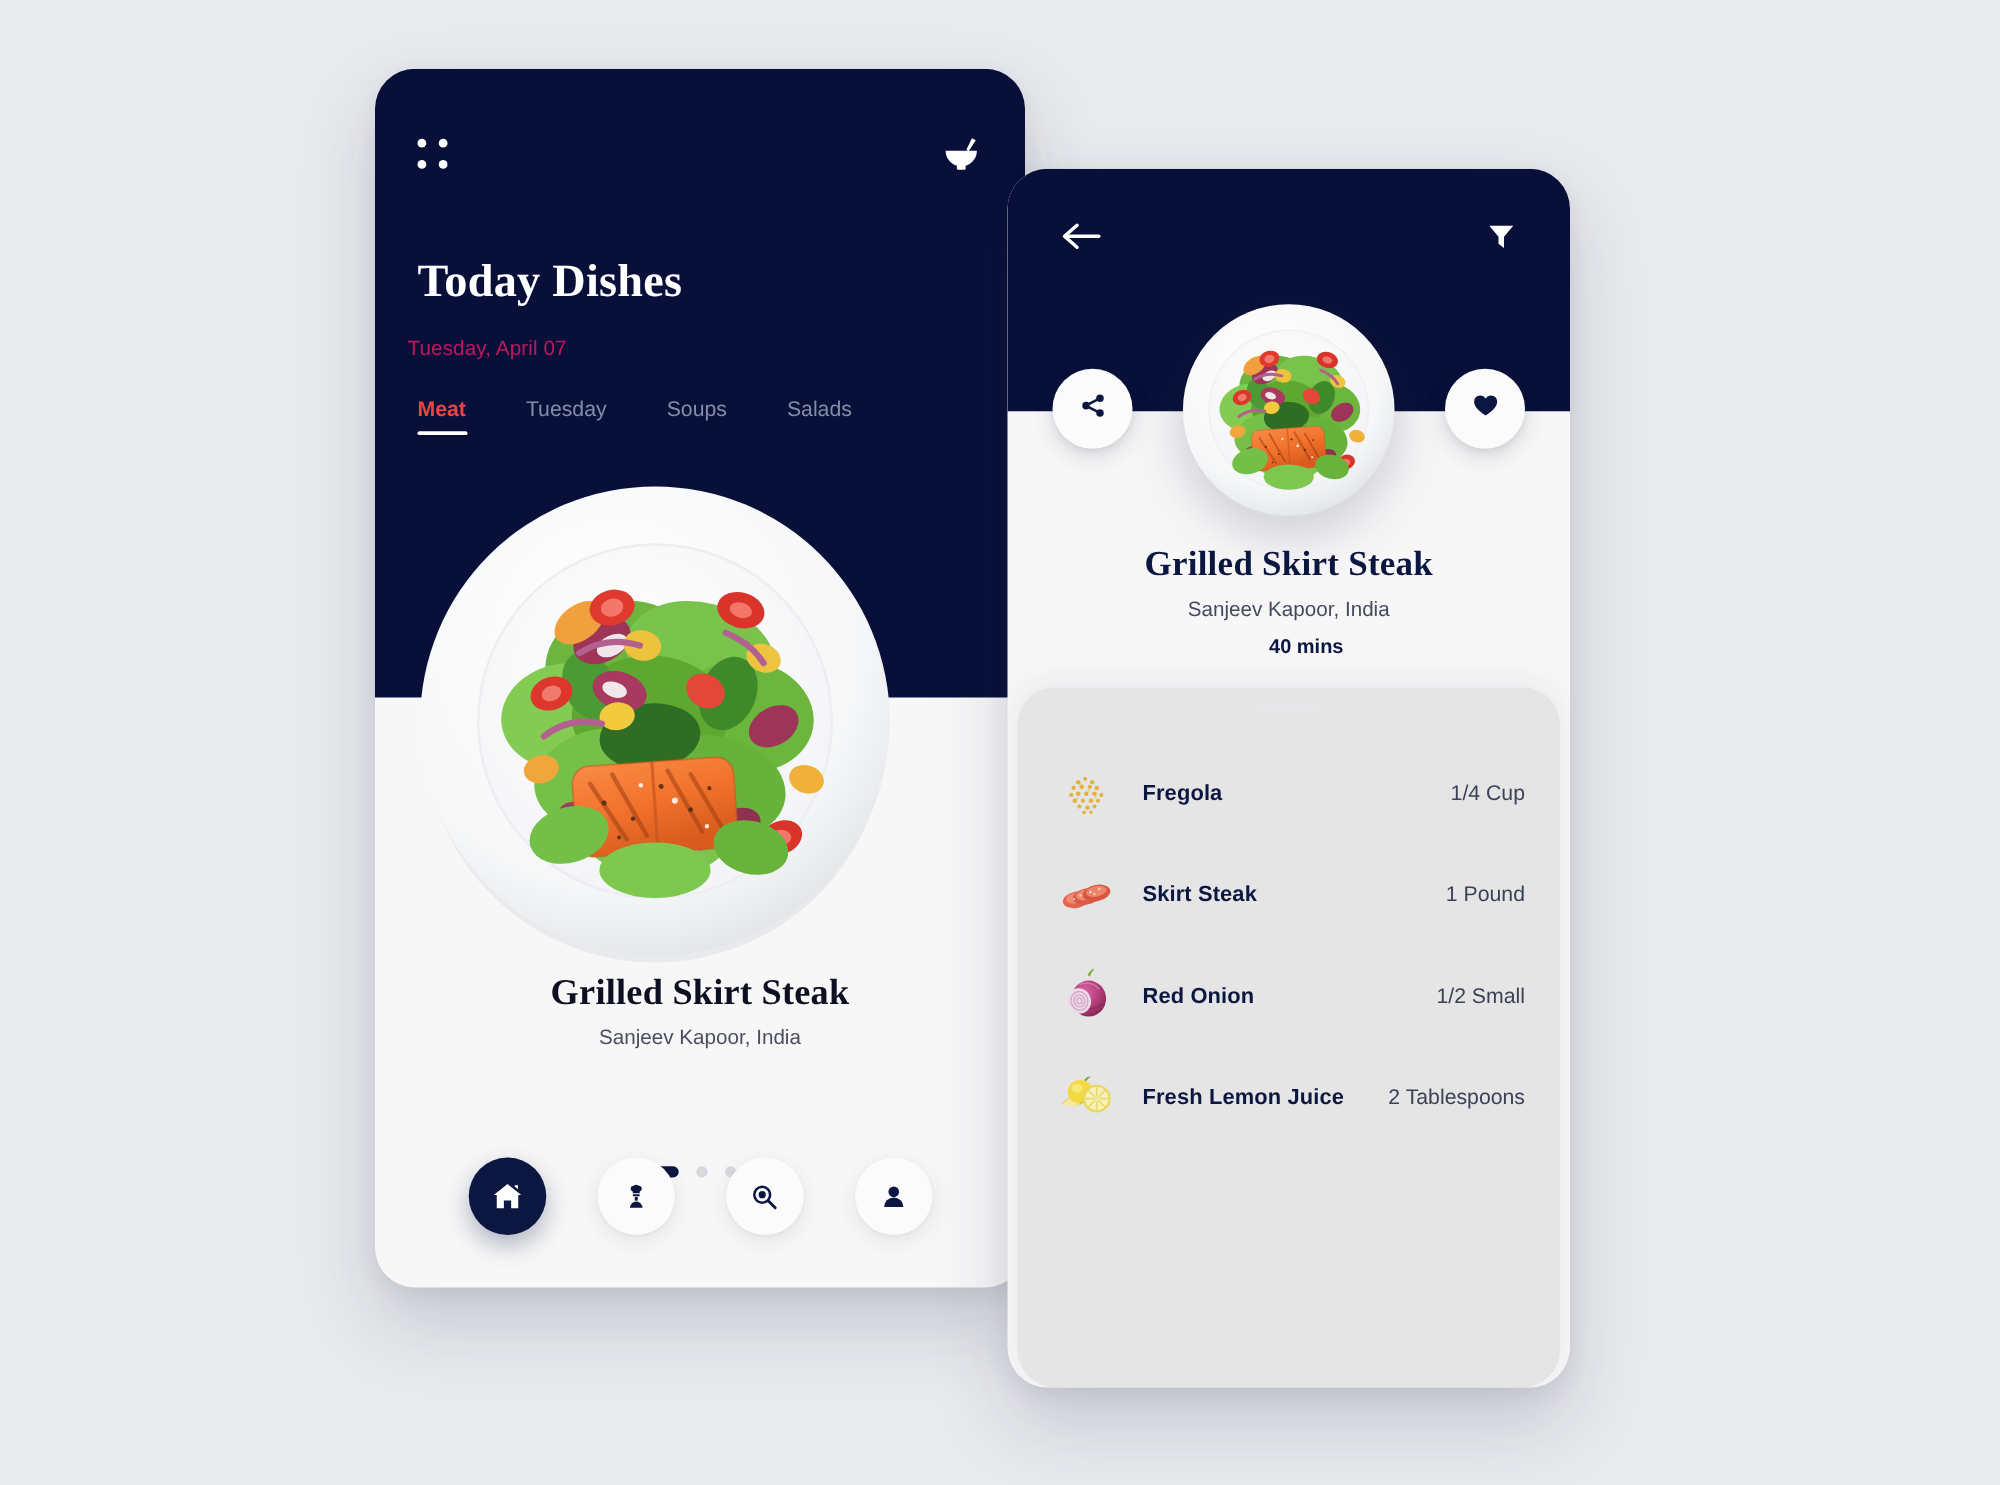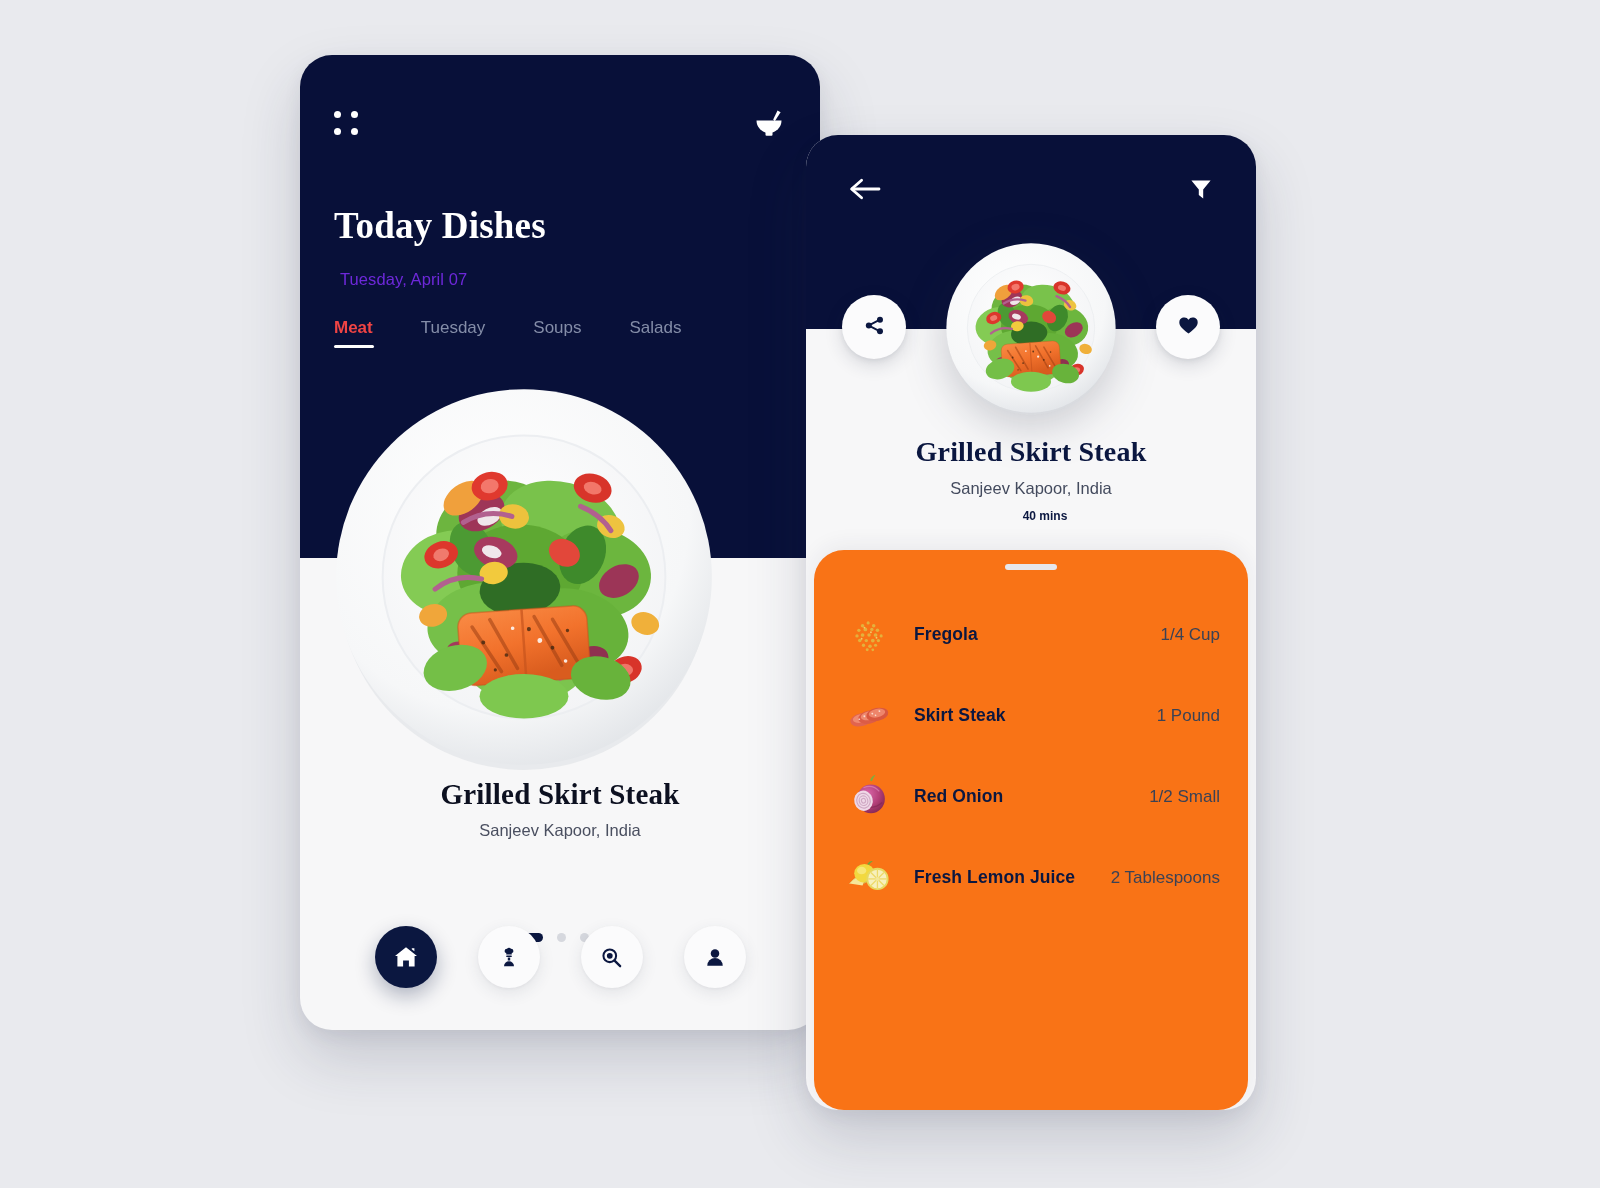--- a/index.html
+++ b/index.html
@@ -90,24 +90,24 @@
     font-family: "Liberation Serif", "DejaVu Serif", serif;
     font-weight: bold;
     font-size: 37px;
     letter-spacing: 0.2px;
     color: #ffffff;
     line-height: 1.05;
   }
 
   .l-subtitle {
     position: absolute;
-    left: 40px;
+    left: 26px;
     top: 215px;
     font-size: 16.5px;
-    color: #6d28d9;
+    color: #be185d;
     letter-spacing: 0.1px;
   }
 
   .tabs {
     position: absolute;
     left: 34px;
     top: 263px;
     display: flex;
     gap: 0;
   }
@@ -272,32 +272,32 @@
     top: 344px;
     text-align: center;
     font-size: 16.5px;
     color: #444b5e;
   }
   .r-dishtime {
     position: absolute;
     left: 0; right: 0;
     top: 374px;
     text-align: center;
-    font-size: 12px;
+    font-size: 16px;
     font-weight: bold;
     color: #0b1740;
     margin-left: 28px;
   }
 
   .sheet {
     position: absolute;
     left: 8px; right: 8px;
     top: 415px;
     bottom: 0;
-    background: #f97316;
+    background: #e5e5e5;
     border-radius: 30px 30px 30px 30px;
     box-shadow: 0 -4px 22px rgba(40,45,70,0.07);
     padding-top: 14px;
     overflow: hidden;
   }
   .sheet-handle {
     width: 52px; height: 6px;
     border-radius: 3px;
     background: #e6e7ec;
     margin: 0 auto 14px auto;

